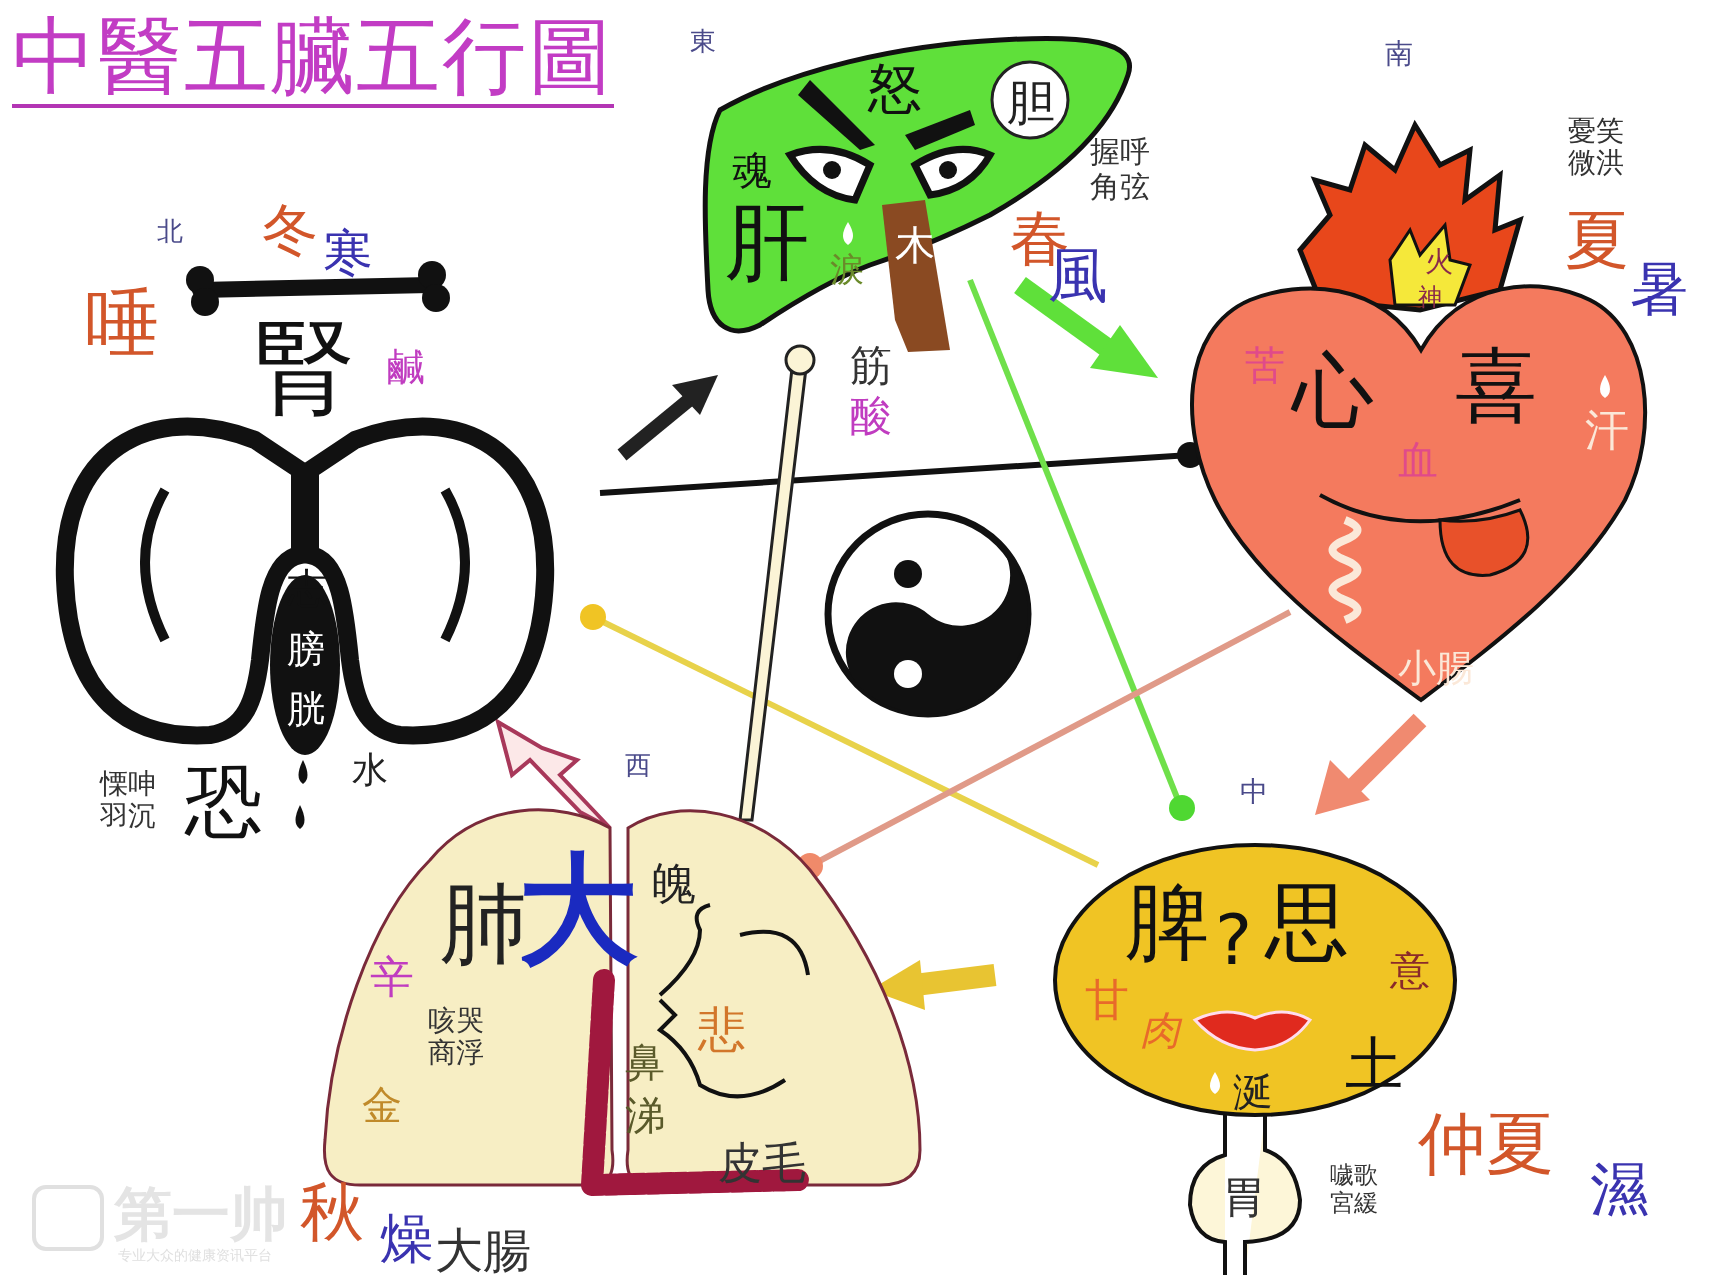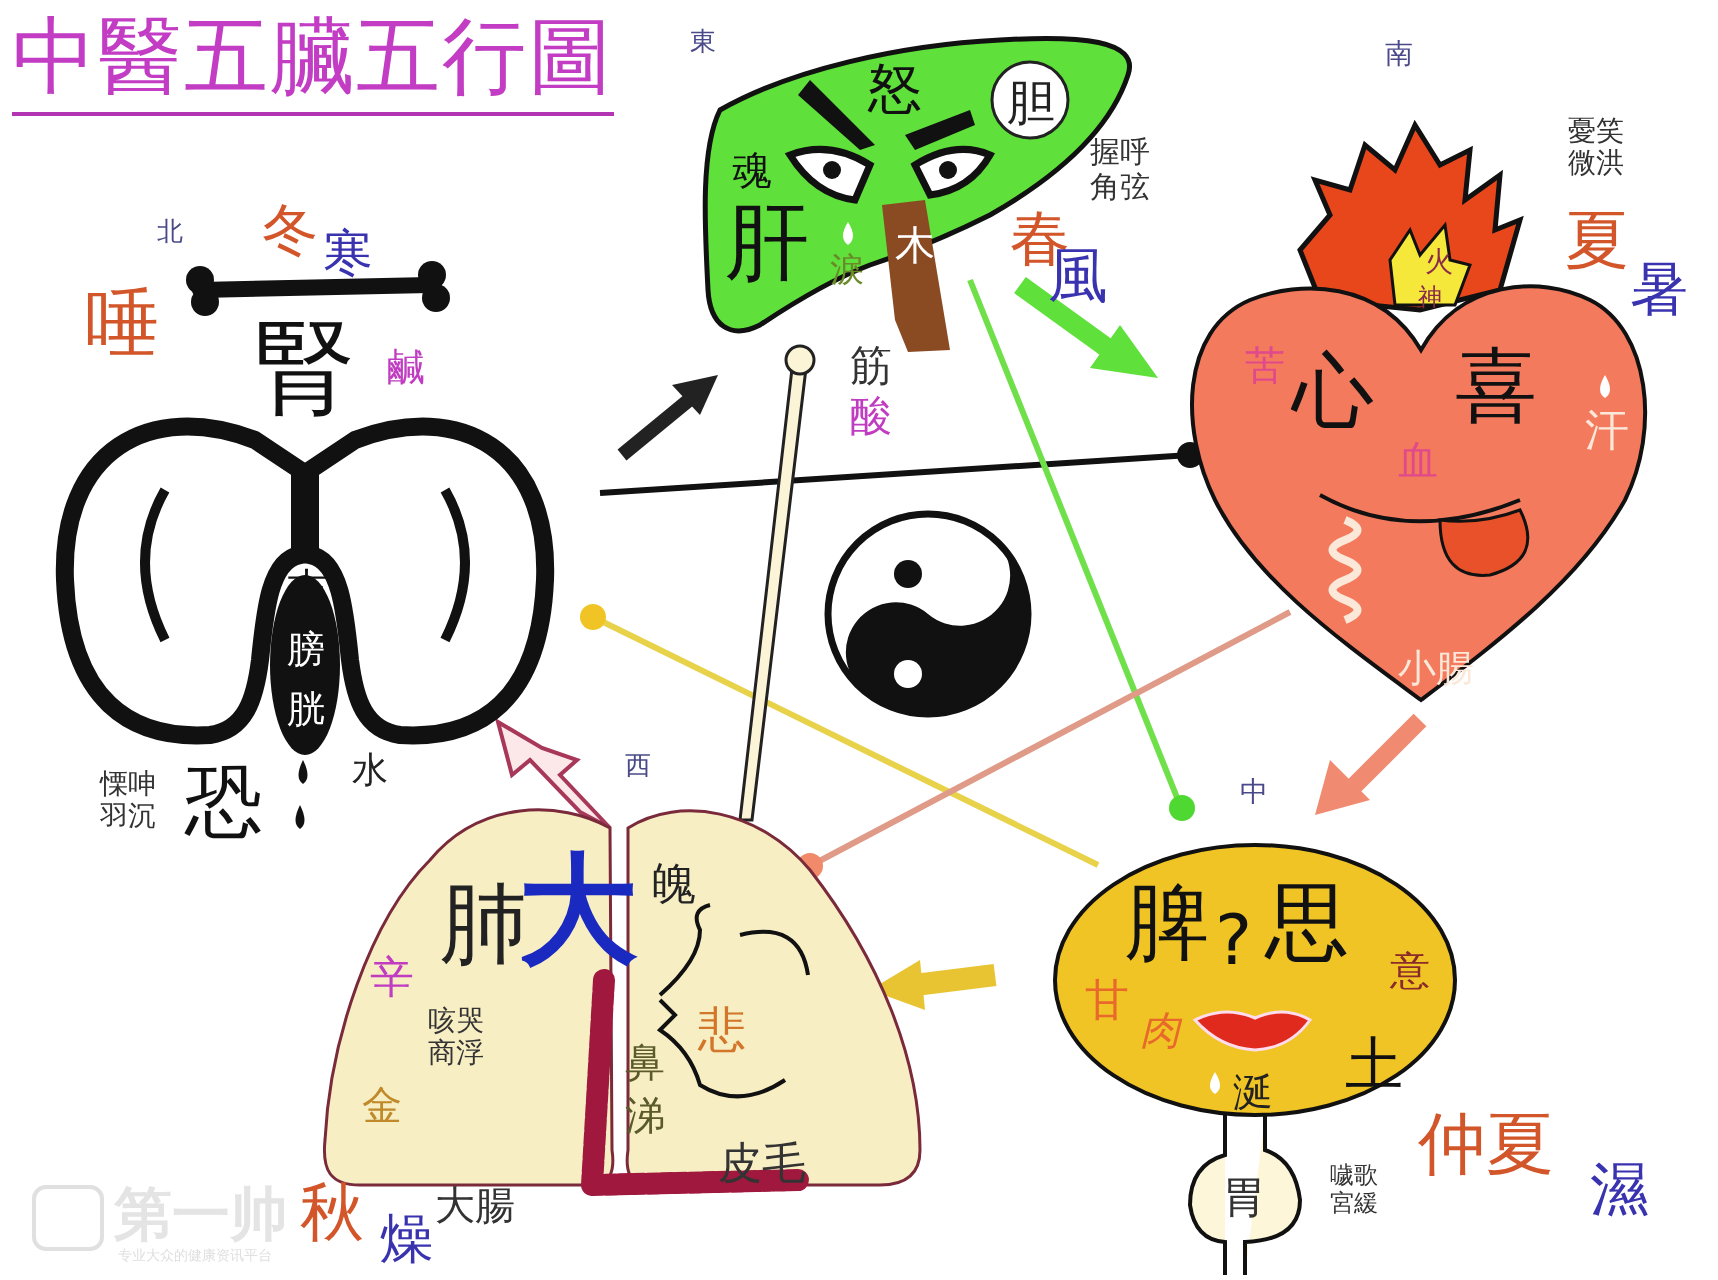--- a/index.html
+++ b/index.html
@@ -1,20 +1,20 @@
 <!DOCTYPE html>
 <html><head>
 <meta charset="utf-8">
 <style>
   html,body{margin:0;padding:0;background:#ffffff;}
   body{width:1718px;height:1280px;position:relative;overflow:hidden;font-family:"DejaVu Sans","Liberation Sans",sans-serif;}
   .t{position:absolute;line-height:1;white-space:nowrap;}
   .stack{position:absolute;line-height:1.15;text-align:center;}
   svg.canvas{position:absolute;left:0;top:0;}
-  .title{left:12px;top:14px;font-size:84px;color:#c23cc4;letter-spacing:2px;border-bottom:4px solid #b335b4;padding-bottom:14px;}
+  .title{left:12px;top:14px;font-size:84px;color:#c23cc4;letter-spacing:2px;border-bottom:4px solid #b335b4;padding-bottom:6px;}
 </style>
 </head>
 <body>
 
 <svg class="canvas" width="1718" height="1280" viewBox="0 0 1718 1280">
 
   <line x1="600" y1="493" x2="1190" y2="455" stroke="#111" stroke-width="6"></line>
   <circle cx="1190" cy="455" r="13" fill="#111"></circle>
   <line x1="970" y1="280" x2="1180" y2="805" stroke="#6fe04a" stroke-width="6"></line>
   <circle cx="1182" cy="808" r="13" fill="#4fd832"></circle>
@@ -164,21 +164,21 @@
 <div class="t" style="left:370px;top:955px;font-size:44px;color:#c03cc0;">辛</div>
 <div class="stack" style="left:428px;top:1005px;font-size:28px;color:#333;text-align:right;">
   <div>咳哭</div>
   <div>商浮</div>
 </div>
 <div class="t" style="left:698px;top:1005px;font-size:48px;color:#d2762a;">悲</div>
 <div class="t" style="left:625px;top:1042px;font-size:40px;color:#5a5a2a;">鼻</div>
 <div class="t" style="left:625px;top:1095px;font-size:40px;color:#5a5a2a;">涕</div>
 <div class="t" style="left:362px;top:1085px;font-size:40px;color:#c08a2a;">金</div>
 <div class="t" style="left:718px;top:1141px;font-size:44px;color:#333;">皮毛</div>
-<div class="t" style="left:435px;top:1185px;font-size:40px;color:#333;">大腸</div>
+<div class="t" style="left:435px;top:1226px;font-size:48px;color:#333;">大腸</div>
 <div class="t" style="left:300px;top:1180px;font-size:64px;color:#d2562a;">秋</div>
 <div class="t" style="left:380px;top:1212px;font-size:54px;color:#3a33b0;">燥</div>
 
 <div class="t" style="left:157px;top:218px;font-size:26px;color:#4a4a8a;">北</div>
 <div class="t" style="left:262px;top:202px;font-size:56px;color:#d2562a;">冬</div>
 <div class="t" style="left:323px;top:228px;font-size:50px;color:#3a33b0;">寒</div>
 <div class="t" style="left:85px;top:285px;font-size:74px;color:#d2562a;">唾</div>
 <div class="t" style="left:255px;top:318px;font-size:100px;color:#111;">腎</div>
 <div class="t" style="left:387px;top:348px;font-size:38px;color:#c03cc0;">鹹</div>
 <div class="t" style="left:287px;top:568px;font-size:40px;color:#111;">志</div>

